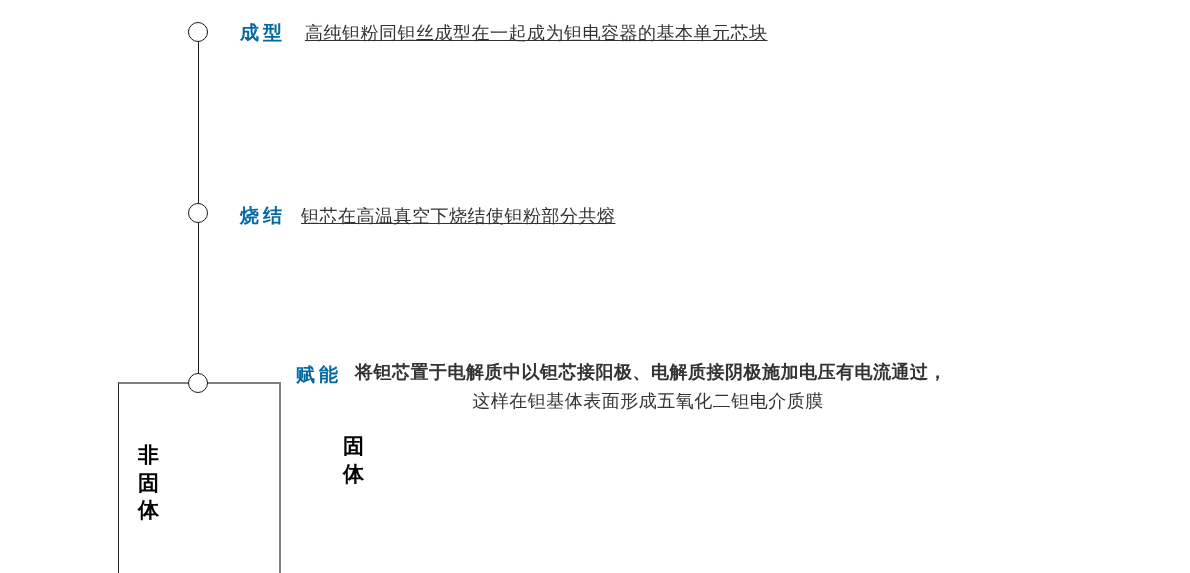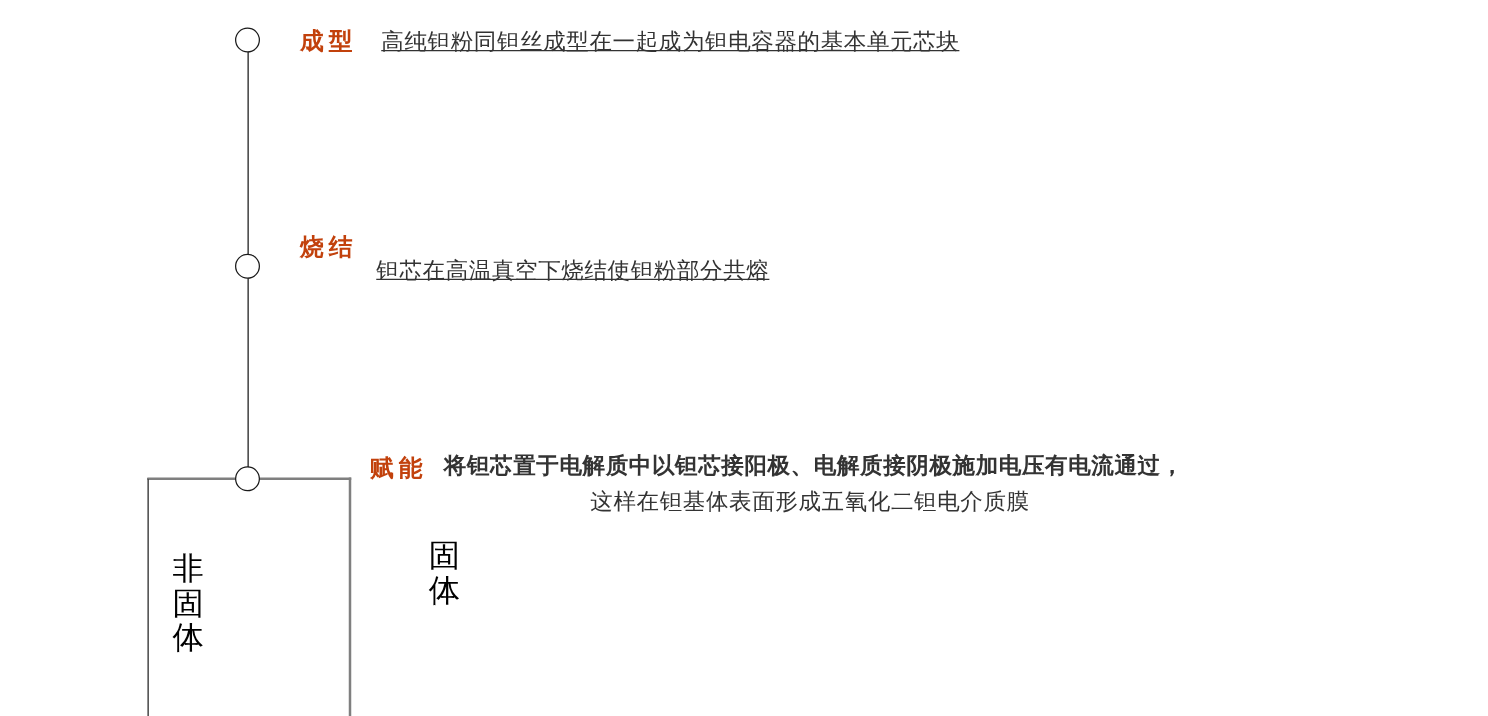--- a/index.html
+++ b/index.html
@@ -34,21 +34,21 @@
     border-right: 2px solid #7f7f7f;
     border-left: 1px solid #222222;
     border-bottom: none;
     background: transparent;
   }
   .step-label {
     position: absolute;
     font-size: 19px;
     font-weight: bold;
     letter-spacing: 4px;
-    color: #c2410c;
+    color: #0369a1;
     white-space: nowrap;
   }
   .desc {
     position: absolute;
     font-size: 18px;
     letter-spacing: 0.5px;
     color: #333333;
     white-space: nowrap;
     text-decoration: underline;
   }
@@ -58,22 +58,22 @@
     width: 586px;
     font-size: 18px;
     letter-spacing: 0.5px;
     color: #333333;
   }
   .desc-block .line1 { white-space: nowrap; line-height: 25px; font-weight: bold; }
   .desc-block .line2 { text-align: center; line-height: 25px; margin-top: 4px; }
   .vtext {
     position: absolute;
     width: 22px;
-    font-size: 25px;
-    font-weight: normal;
+    font-size: 21px;
+    font-weight: bold;
     color: #000000;
     word-break: break-all;
     line-height: 27.5px;
   }
 </style>
 </head>
 <body>
 
 <div class="stage">
 
@@ -81,21 +81,21 @@
 
   <div class="process-box"></div>
 
   <div class="node-circle" style="left: 188px; top: 22px;"></div>
   <div class="node-circle" style="left: 188px; top: 203px;"></div>
   <div class="node-circle" style="left: 188px; top: 373px;"></div>
 
   <div class="step-label" style="left: 240px; top: 20px;">成型</div>
   <div class="desc" style="left: 305px; top: 21px;">高纯钽粉同钽丝成型在一起成为钽电容器的基本单元芯块</div>
 
-  <div class="step-label" style="left: 240px; top: 185px;">烧结</div>
+  <div class="step-label" style="left: 240px; top: 203px;">烧结</div>
   <div class="desc" style="left: 301px; top: 204px;">钽芯在高温真空下烧结使钽粉部分共熔</div>
 
   <div class="step-label" style="left: 296px; top: 362px;">赋能</div>
   <div class="desc-block">
     <div class="line1">将钽芯置于电解质中以钽芯接阳极、电解质接阴极施加电压有电流通过，</div>
     <div class="line2">这样在钽基体表面形成五氧化二钽电介质膜</div>
   </div>
 
   <div class="vtext" style="left: 138px; top: 442px;">非固体</div>
   <div class="vtext" style="left: 307px; top: 432px; line-height: 28px; margin-left: 36px;">固体</div>

